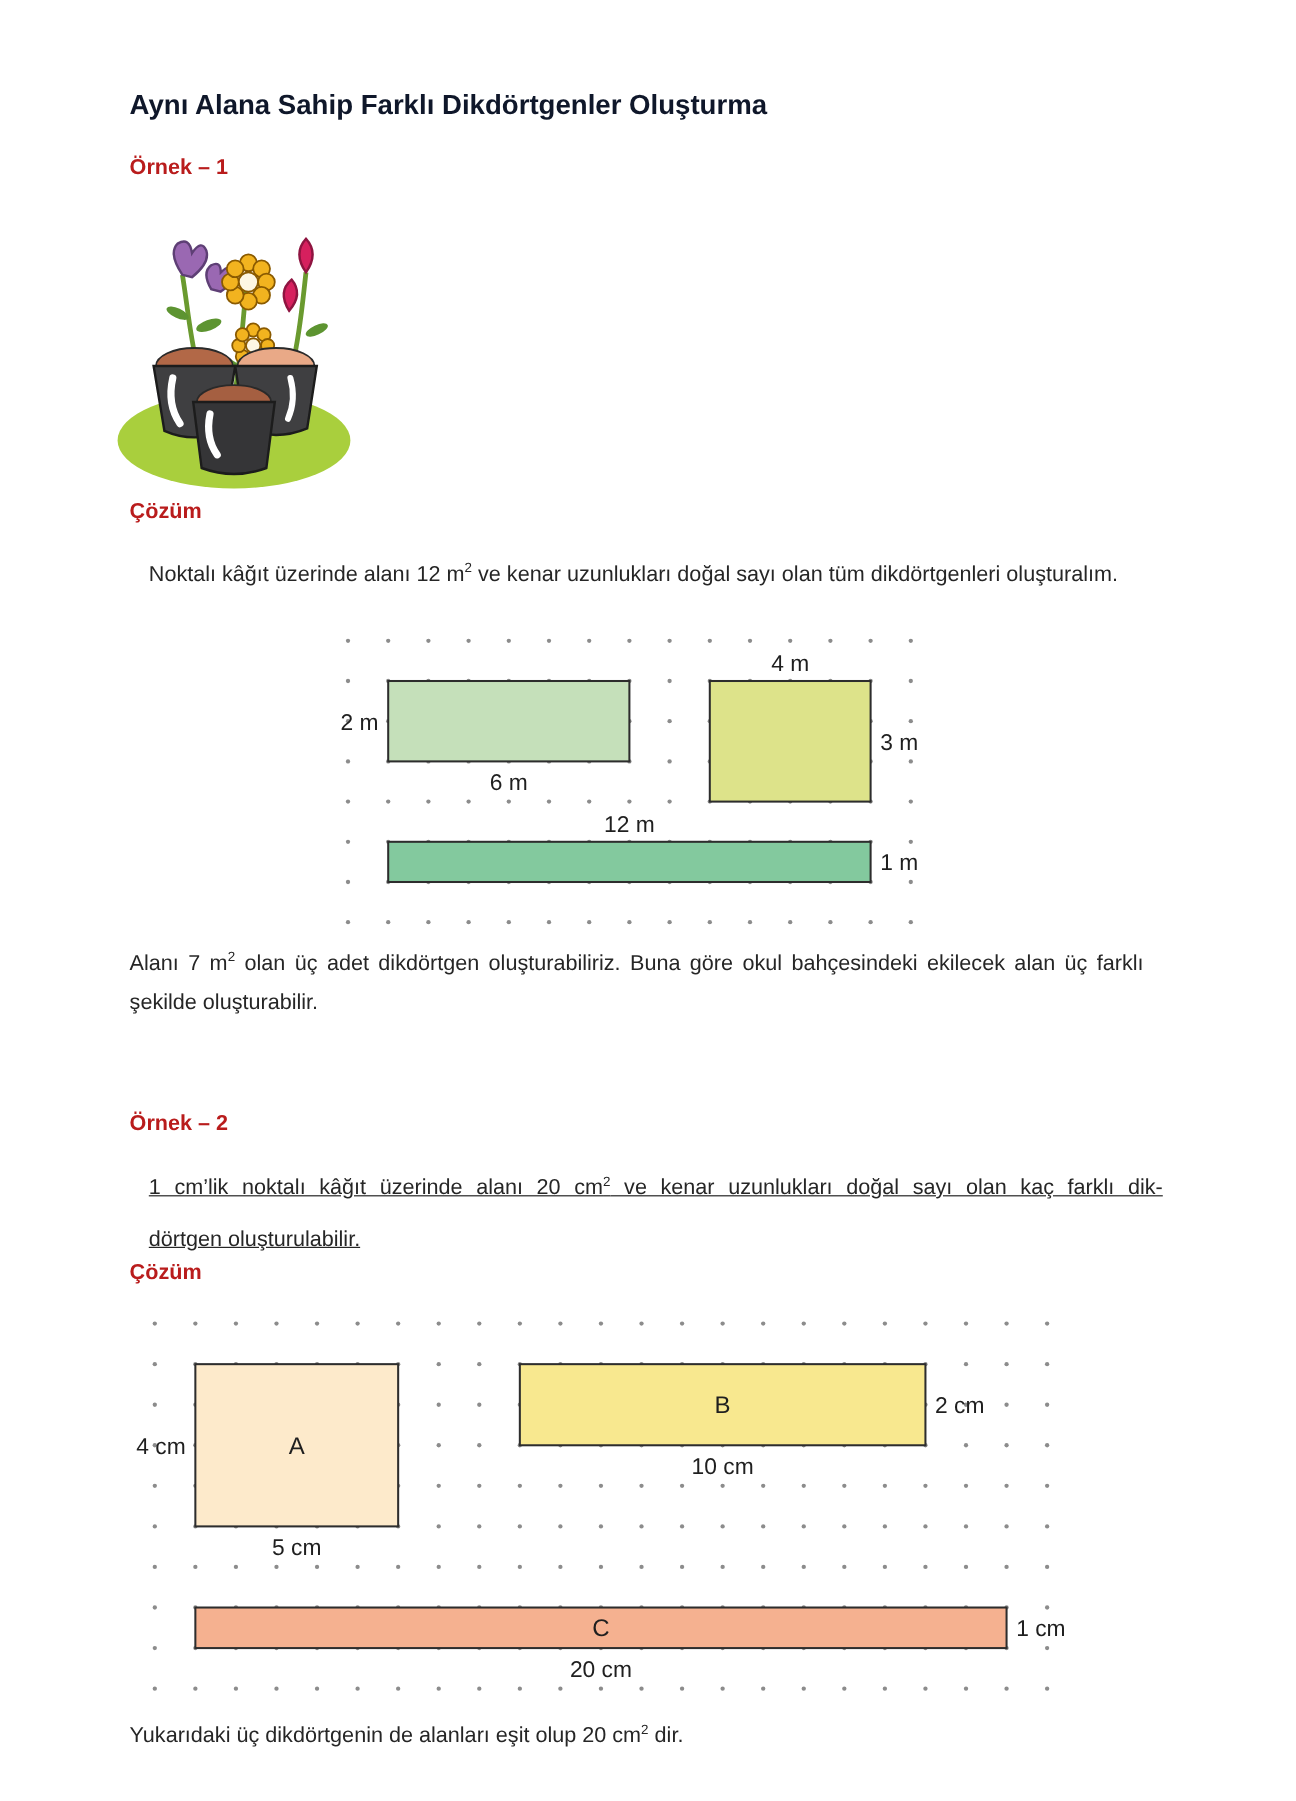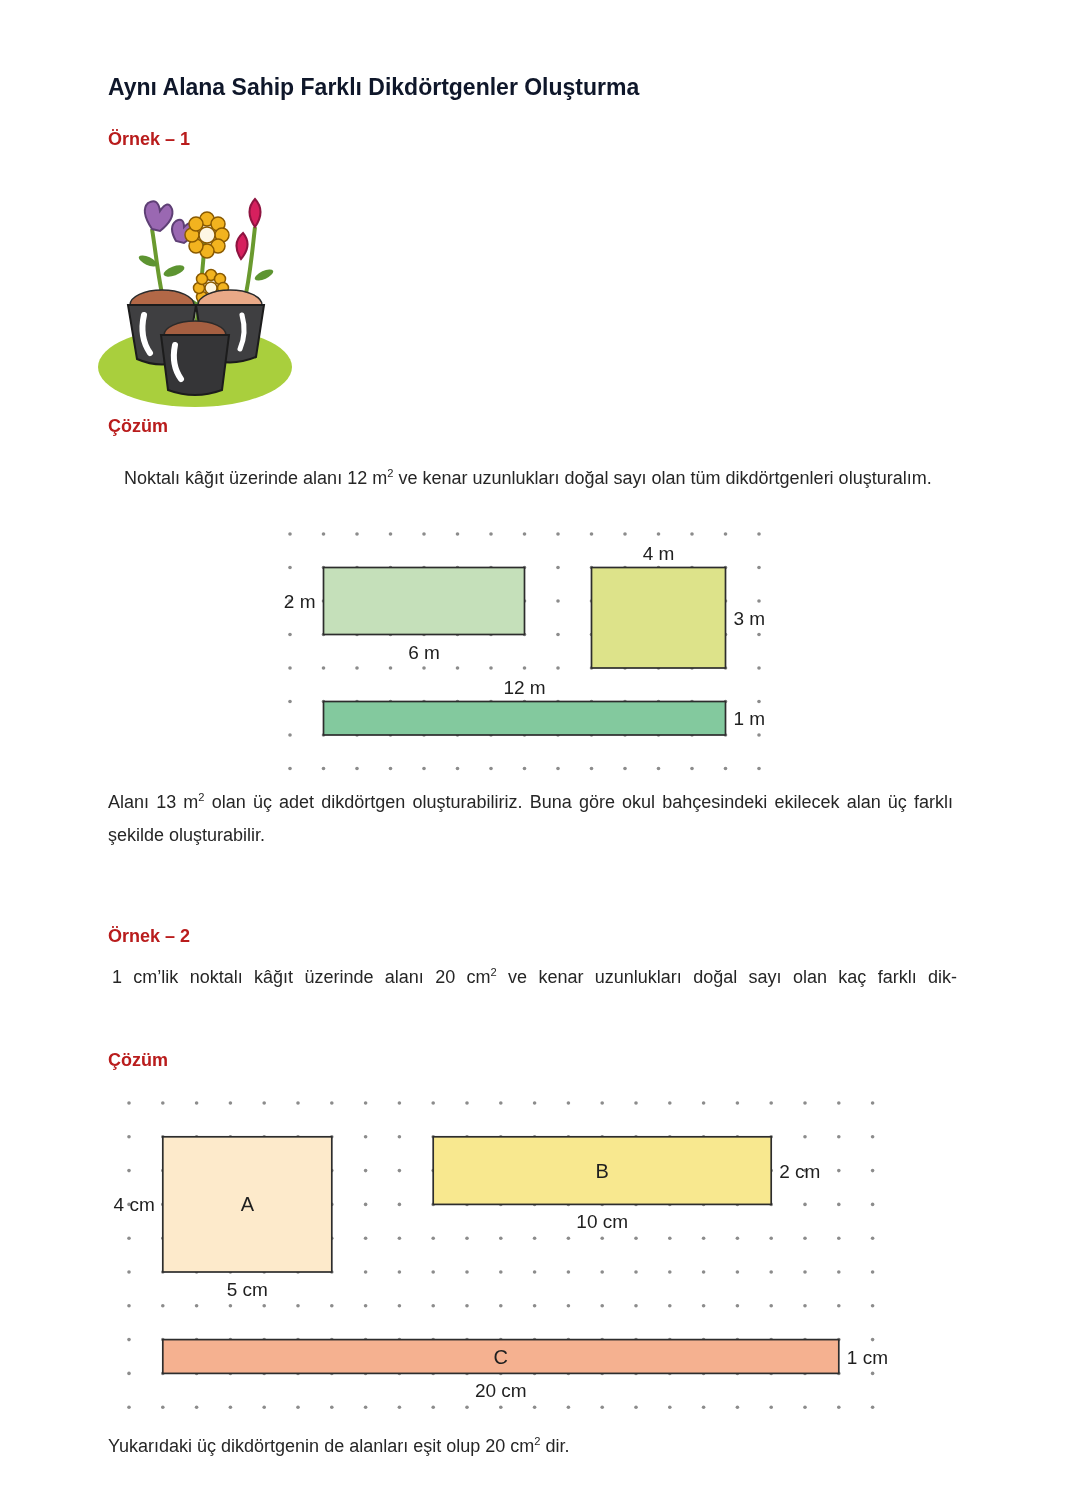--- a/index.html
+++ b/index.html
@@ -215,26 +215,27 @@
         <text x="141" y="138.5" text-anchor="middle" font-size="19" fill="#1f1f1f" font-family="&quot;Liberation Sans&quot;, sans-serif">6 m</text>
         <rect x="308.5" y="47.5" width="134" height="100.5" fill="#dde38a" stroke="#2d2d2d" stroke-width="1.7"></rect>
         <text x="375.5" y="39.5" text-anchor="middle" font-size="19" fill="#1f1f1f" font-family="&quot;Liberation Sans&quot;, sans-serif">4 m</text>
         <text x="450.5" y="104.75" text-anchor="start" font-size="19" fill="#1f1f1f" font-family="&quot;Liberation Sans&quot;, sans-serif">3 m</text>
         <rect x="40.5" y="181.5" width="402" height="33.5" fill="#83c99e" stroke="#2d2d2d" stroke-width="1.7"></rect>
         <text x="241.5" y="173.5" text-anchor="middle" font-size="19" fill="#1f1f1f" font-family="&quot;Liberation Sans&quot;, sans-serif">12 m</text>
         <text x="450.5" y="205.25" text-anchor="start" font-size="19" fill="#1f1f1f" font-family="&quot;Liberation Sans&quot;, sans-serif">1 m</text>
       </svg>
     </div>
 
-  <p class="abs body-text" style="left:108px;top:786px;width:845px;margin:0;"><span>Alanı 13 m</span><sup>2</sup><span> olan üç adet dikdörtgen oluşturabiliriz. Buna göre okul bahçesindeki ekilecek alan üç farklı şekilde oluşturabilir.</span></p>
+  <p class="abs body-text" style="left:108px;top:786px;width:845px;margin:0;"><span>Alanı 7 m</span><sup>2</sup><span> olan üç adet dikdörtgen oluşturabiliriz. Buna göre okul bahçesindeki ekilecek alan üç farklı şekilde oluşturabilir.</span></p>
 
   <div class="abs subhead" style="left:108px;top:926px;">Örnek – 2</div>
 
-  <p class="abs body-text noj" style="left:108px;top:957px;width:845px;margin:4px;">
+  <p class="abs body-text noj" style="left:108px;top:957px;width:845px;margin:16px;text-decoration:underline;">
       <span class="line j"><span>1 cm’lik noktalı kâğıt üzerinde alanı 20 cm</span><sup>2</sup><span> ve kenar uzunlukları doğal sayı olan kaç farklı dik-</span></span>
+      <span class="line" style="margin-top:10px;">dörtgen oluşturulabilir.</span>
     </p>
 
   <div class="abs subhead" style="left:108px;top:1050px;">Çözüm</div>
 
   <div class="abs fig" style="left:113px;top:1085px;">
       <svg width="800" height="332">
         <circle cx="16" cy="18" r="1.8" fill="#8c8c8c"></circle>
         <circle cx="49.8" cy="18" r="1.8" fill="#8c8c8c"></circle>
         <circle cx="83.6" cy="18" r="1.8" fill="#8c8c8c"></circle>
         <circle cx="117.39999999999999" cy="18" r="1.8" fill="#8c8c8c"></circle>

